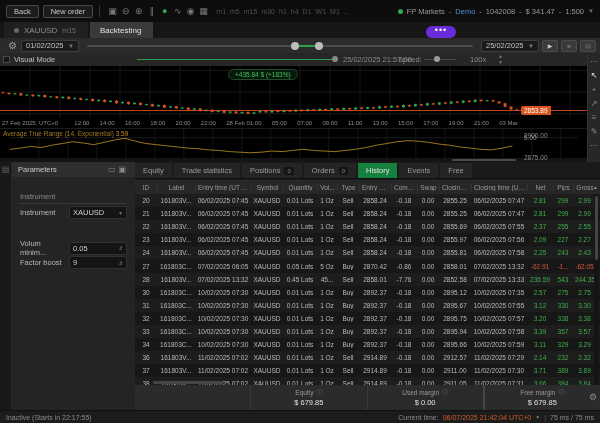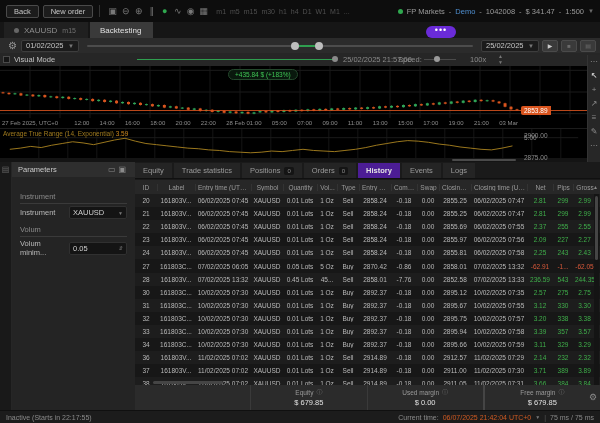--- a/index.html
+++ b/index.html
@@ -96,21 +96,21 @@
   .lp-row .lbl { color:#b8b8b8; }
   .lp-field { width:58px; height:13px; background:#141414; border:1px solid #303030; border-radius:2px;
     color:#cfcfcf; display:flex; align-items:center; justify-content:space-between; padding:0 3px; }
   .lp-field .caret { color:#777; font-size:5px; }
 
   #right { left:135px; top:0; width:465px; height:248px; background:#1a1a1a; }
   #ttabs { left:0; top:2px; width:465px; height:15px; display:flex; align-items:flex-end; font-size:7.5px;
     background:#1a1a1a; border-bottom:1px solid #101010; }
   .ttab { padding:3px 8px; color:#9a9a9a; background:#242424; margin-right:2px; height:15px;
     display:flex; align-items:center; gap:4px; }
-  .ttab.active { background:#4c1d95; color:#e3e3e3;font-weight:bold; }
+  .ttab.active { background:#15803d; color:#e3e3e3; }
   .tbadge { background:#141414; border-radius:2px; color:#8a8a8a; font-size:6px; padding:0 3px; line-height:8px; }
 
   #thead { left:0; top:18px; width:465px; height:14px; background:#272727; display:grid;
     grid-template-columns:22px 38px 56px 32px 34px 20px 22px 32px 26px 22px 32px 56px 26px 20px 23px;
     font-size:6.5px; color:#9a9a9a; align-items:center; }
   #thead .th { padding:0 2px; border-left:1px solid #333; overflow:hidden; white-space:nowrap; text-overflow:ellipsis; text-align:center; }
   #thead .th:first-child { border-left:none; }
   #sortmark { position:absolute; right:2px; top:22px; font-size:5px; color:#8a8a8a; }
 
   #tbody { left:0; top:32px; width:465px; height:191px; overflow:hidden; }
@@ -511,28 +511,34 @@
         <span class="lpicons"><span>▭</span><span>▣</span></span>
       </div>
       <div class="lp-section" style="top:30px;">Instrument</div>
       <div class="lp-row" style="top:44px;">
         <span class="lbl">Instrument</span>
         <div class="lp-field">
           <span>XAUUSD</span>
           <span class="caret">▼</span>
         </div>
       </div>
-      <div class="lp-section" style="top:63px;">Volum</div>
       <div class="lp-row" style="top:77px;">
         <span class="lbl">Volum minim...</span>
         <div class="lp-field">
           <span>0.05</span>
           <span class="caret">⇵</span>
         </div>
       </div>
+      <div class="lp-row" style="top:94px;">
+        <span class="lbl">Factor boost</span>
+        <div class="lp-field">
+          <span>9</span>
+          <span class="caret">⇵</span>
+        </div>
+      </div>
     </div>
 
     <div id="right" class="abs">
       <div id="ttabs" class="abs">
           <div class="ttab">
             <span>Equity</span>
           </div>
           <div class="ttab">
             <span>Trade statistics</span>
           </div>
@@ -544,21 +550,21 @@
             <span>Orders</span>
             <span class="tbadge">0</span>
           </div>
           <div class="ttab active">
             <span>History</span>
           </div>
           <div class="ttab">
             <span>Events</span>
           </div>
           <div class="ttab">
-            <span>Logs</span>
+            <span>Free</span>
           </div>
         </div>
       <div id="thead" class="abs">
           <div class="th">ID</div>
           <div class="th">Label</div>
           <div class="th">Entry time (UTC+0)</div>
           <div class="th">Symbol</div>
           <div class="th">Quantity</div>
           <div class="th">Vol...</div>
           <div class="th">Type</div>

